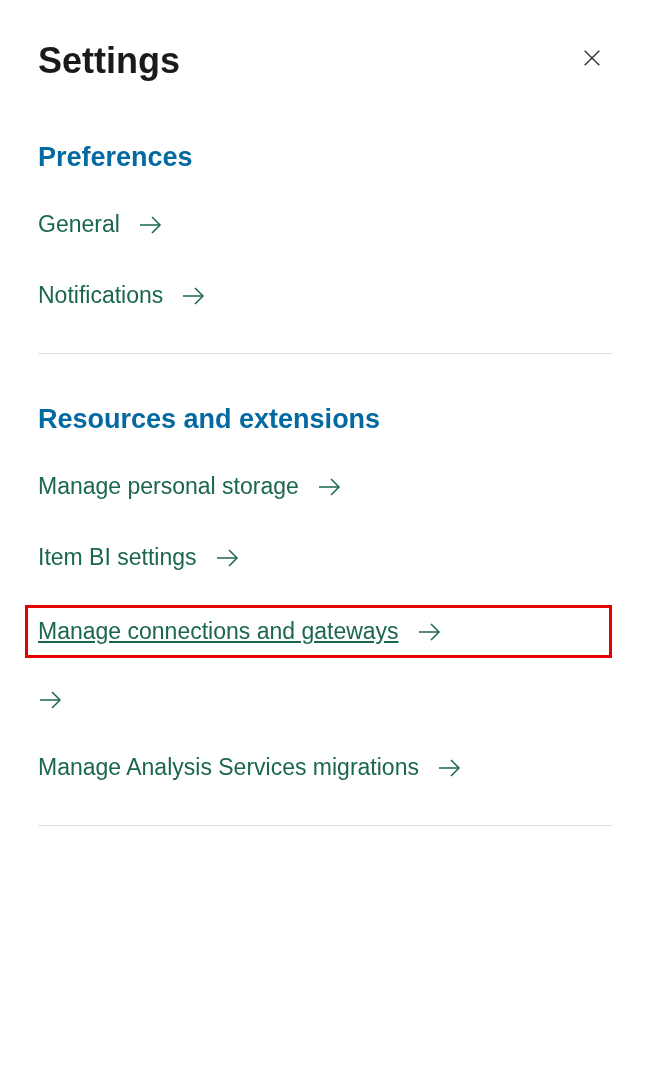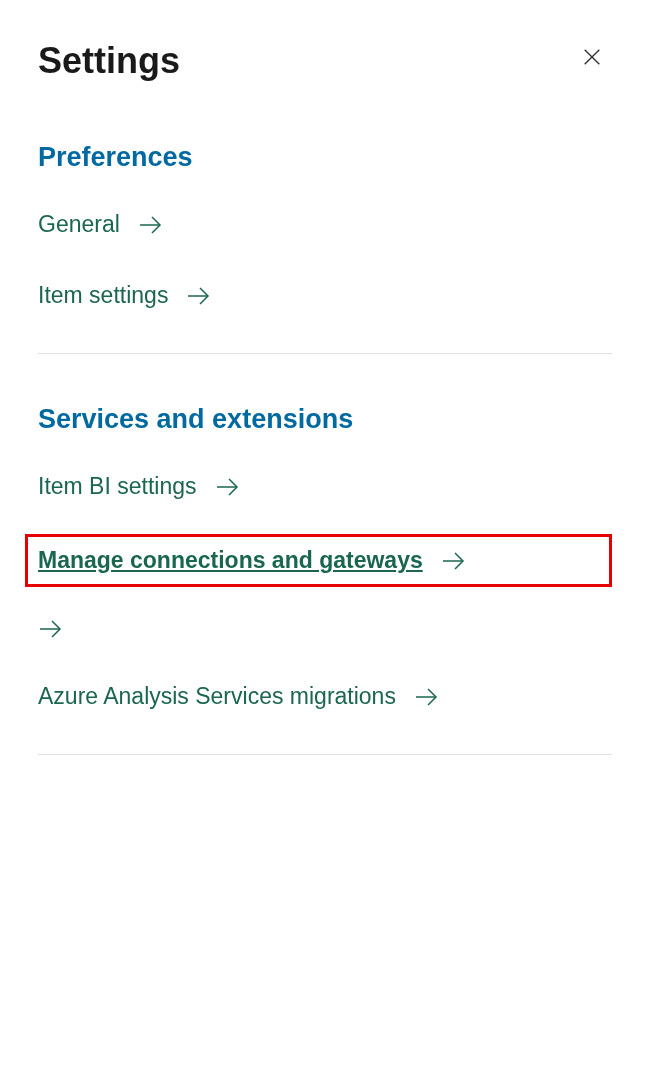--- a/index.html
+++ b/index.html
@@ -10,20 +10,21 @@
     body {
       font-family: "Segoe UI", -apple-system, BlinkMacSystemFont, sans-serif;
       background: #ffffff;
       width: 650px;
       height: 1075px;
       padding: 40px 38px;
     }
     .header {
       display: flex;
       justify-content: space-between;
+      align-items: center;
       margin-bottom: 60px;
     }
     .page-title {
       font-size: 36px;
       font-weight: 700;
       color: #1a1a1a;
     }
     .close-button {
       width: 40px;
       height: 40px;
@@ -85,21 +86,20 @@
       padding: 10px 10px;
       margin-left: -13px;
       margin-bottom: 32px;
       margin-top: -10px;
     }
     .highlighted .link-row {
       margin-bottom: 0;
     }
     .highlighted .link-label {
       text-decoration: underline;
-      font-weight: bold;
     }
   </style>
 </head>
 <body>
 
 <div class="header">
   <h1 class="page-title">Settings</h1>
   <button class="close-button">
     <span>
       <svg viewBox="0 0 24 24">
@@ -116,38 +116,47 @@
   <div class="link-row">
     <span class="link-label">General</span>
     <span class="arrow-icon">
       <svg viewBox="0 0 26 20">
           <line x1="2" y1="10" x2="22" y2="10"></line>
           <polyline points="14,2 22,10 14,18"></polyline>
         </svg>
     </span>
   </div>
 
-
   <div class="link-row">
-    <span class="link-label">Item settings</span>
+    <span class="link-label">Notifications</span>
     <span class="arrow-icon">
       <svg viewBox="0 0 26 20">
           <line x1="2" y1="10" x2="22" y2="10"></line>
           <polyline points="14,2 22,10 14,18"></polyline>
         </svg>
     </span>
   </div>
 
+
 </div>
 
 <hr class="divider">
 
 <div class="section">
-  <h2 class="section-title">Services and extensions</h2>
+  <h2 class="section-title">Resources and extensions</h2>
 
+  <div class="link-row">
+    <span class="link-label">Manage personal storage</span>
+    <span class="arrow-icon">
+      <svg viewBox="0 0 26 20">
+          <line x1="2" y1="10" x2="22" y2="10"></line>
+          <polyline points="14,2 22,10 14,18"></polyline>
+        </svg>
+    </span>
+  </div>
 
   <div class="link-row">
     <span class="link-label">Item BI settings</span>
     <span class="arrow-icon">
       <svg viewBox="0 0 26 20">
           <line x1="2" y1="10" x2="22" y2="10"></line>
           <polyline points="14,2 22,10 14,18"></polyline>
         </svg>
     </span>
   </div>
@@ -167,21 +176,21 @@
   <div class="link-row">
     <span class="arrow-icon">
       <svg viewBox="0 0 26 20">
           <line x1="2" y1="10" x2="22" y2="10"></line>
           <polyline points="14,2 22,10 14,18"></polyline>
         </svg>
     </span>
   </div>
 
   <div class="link-row">
-    <span class="link-label">Azure Analysis Services migrations</span>
+    <span class="link-label">Manage Analysis Services migrations</span>
     <span class="arrow-icon">
       <svg viewBox="0 0 26 20">
           <line x1="2" y1="10" x2="22" y2="10"></line>
           <polyline points="14,2 22,10 14,18"></polyline>
         </svg>
     </span>
   </div>
 </div>
 
 <hr class="divider">

